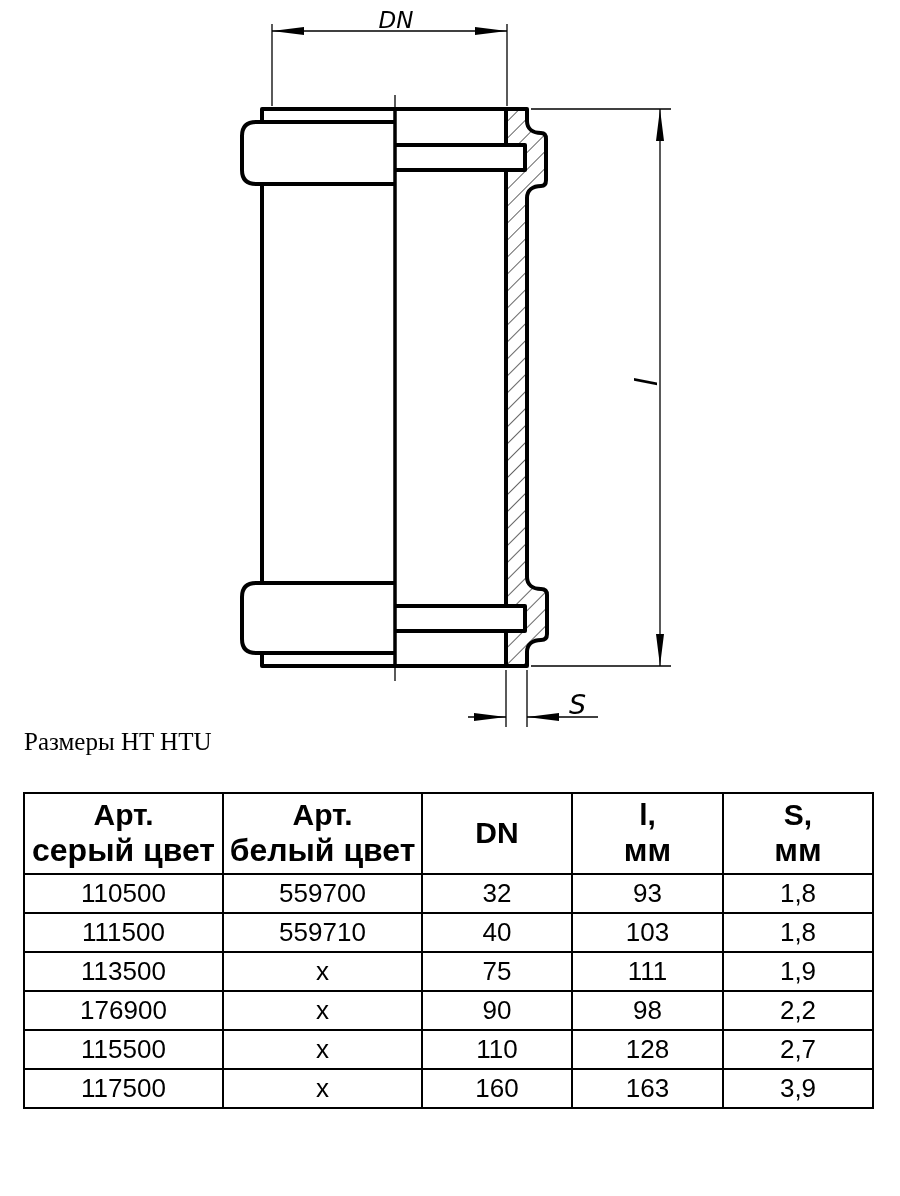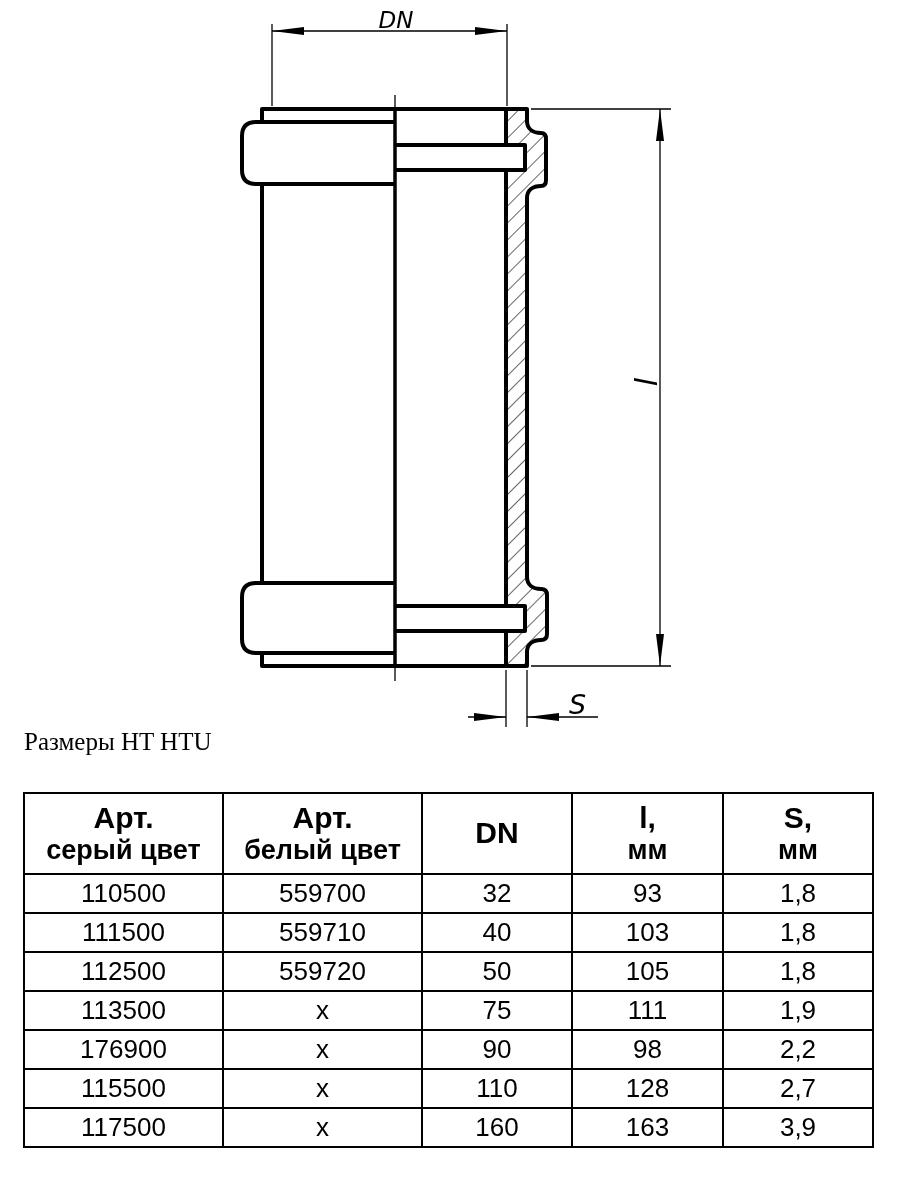--- a/index.html
+++ b/index.html
@@ -9,21 +9,21 @@
   .section-title{position:absolute;left:24px;top:728px;font-family:"Liberation Serif",serif;
         font-size:25px;color:#000;}
   table.dims{position:absolute;left:23px;top:792px;width:849px;border-collapse:collapse;
         table-layout:fixed;}
   table.dims th,table.dims td{border:2px solid #000;text-align:center;vertical-align:middle;
         padding:0;color:#000;}
   table.dims th{height:79px;font-weight:bold;}
   table.dims td{height:37px;font-size:26px;font-weight:normal;}
   .hcell{display:flex;flex-direction:column;justify-content:flex-end;line-height:1.15;}
   .hl1{font-size:30px;}
-  .hl2{font-size:27px;}
+  .hl2{font-size:32px;}
 </style>
 </head>
 <body>
 
 <div class="page">
 
   <svg class="drawing" width="900" height="745" viewBox="0 0 900 745">
     <defs>
       <pattern id="hatch" width="12" height="12" patternUnits="userSpaceOnUse" patternTransform="rotate(45)">
         <line x1="0" y1="0" x2="0" y2="12" stroke="#000" stroke-width="1.2"></line>
@@ -135,27 +135,20 @@
           <td>1,8</td>
         </tr>
         <tr>
           <td>111500</td>
           <td>559710</td>
           <td>40</td>
           <td>103</td>
           <td>1,8</td>
         </tr>
         <tr>
-          <td>112500</td>
-          <td>559720</td>
-          <td>50</td>
-          <td>105</td>
-          <td>1,8</td>
-        </tr>
-        <tr>
           <td>113500</td>
           <td>x</td>
           <td>75</td>
           <td>111</td>
           <td>1,9</td>
         </tr>
         <tr>
           <td>176900</td>
           <td>x</td>
           <td>90</td>

